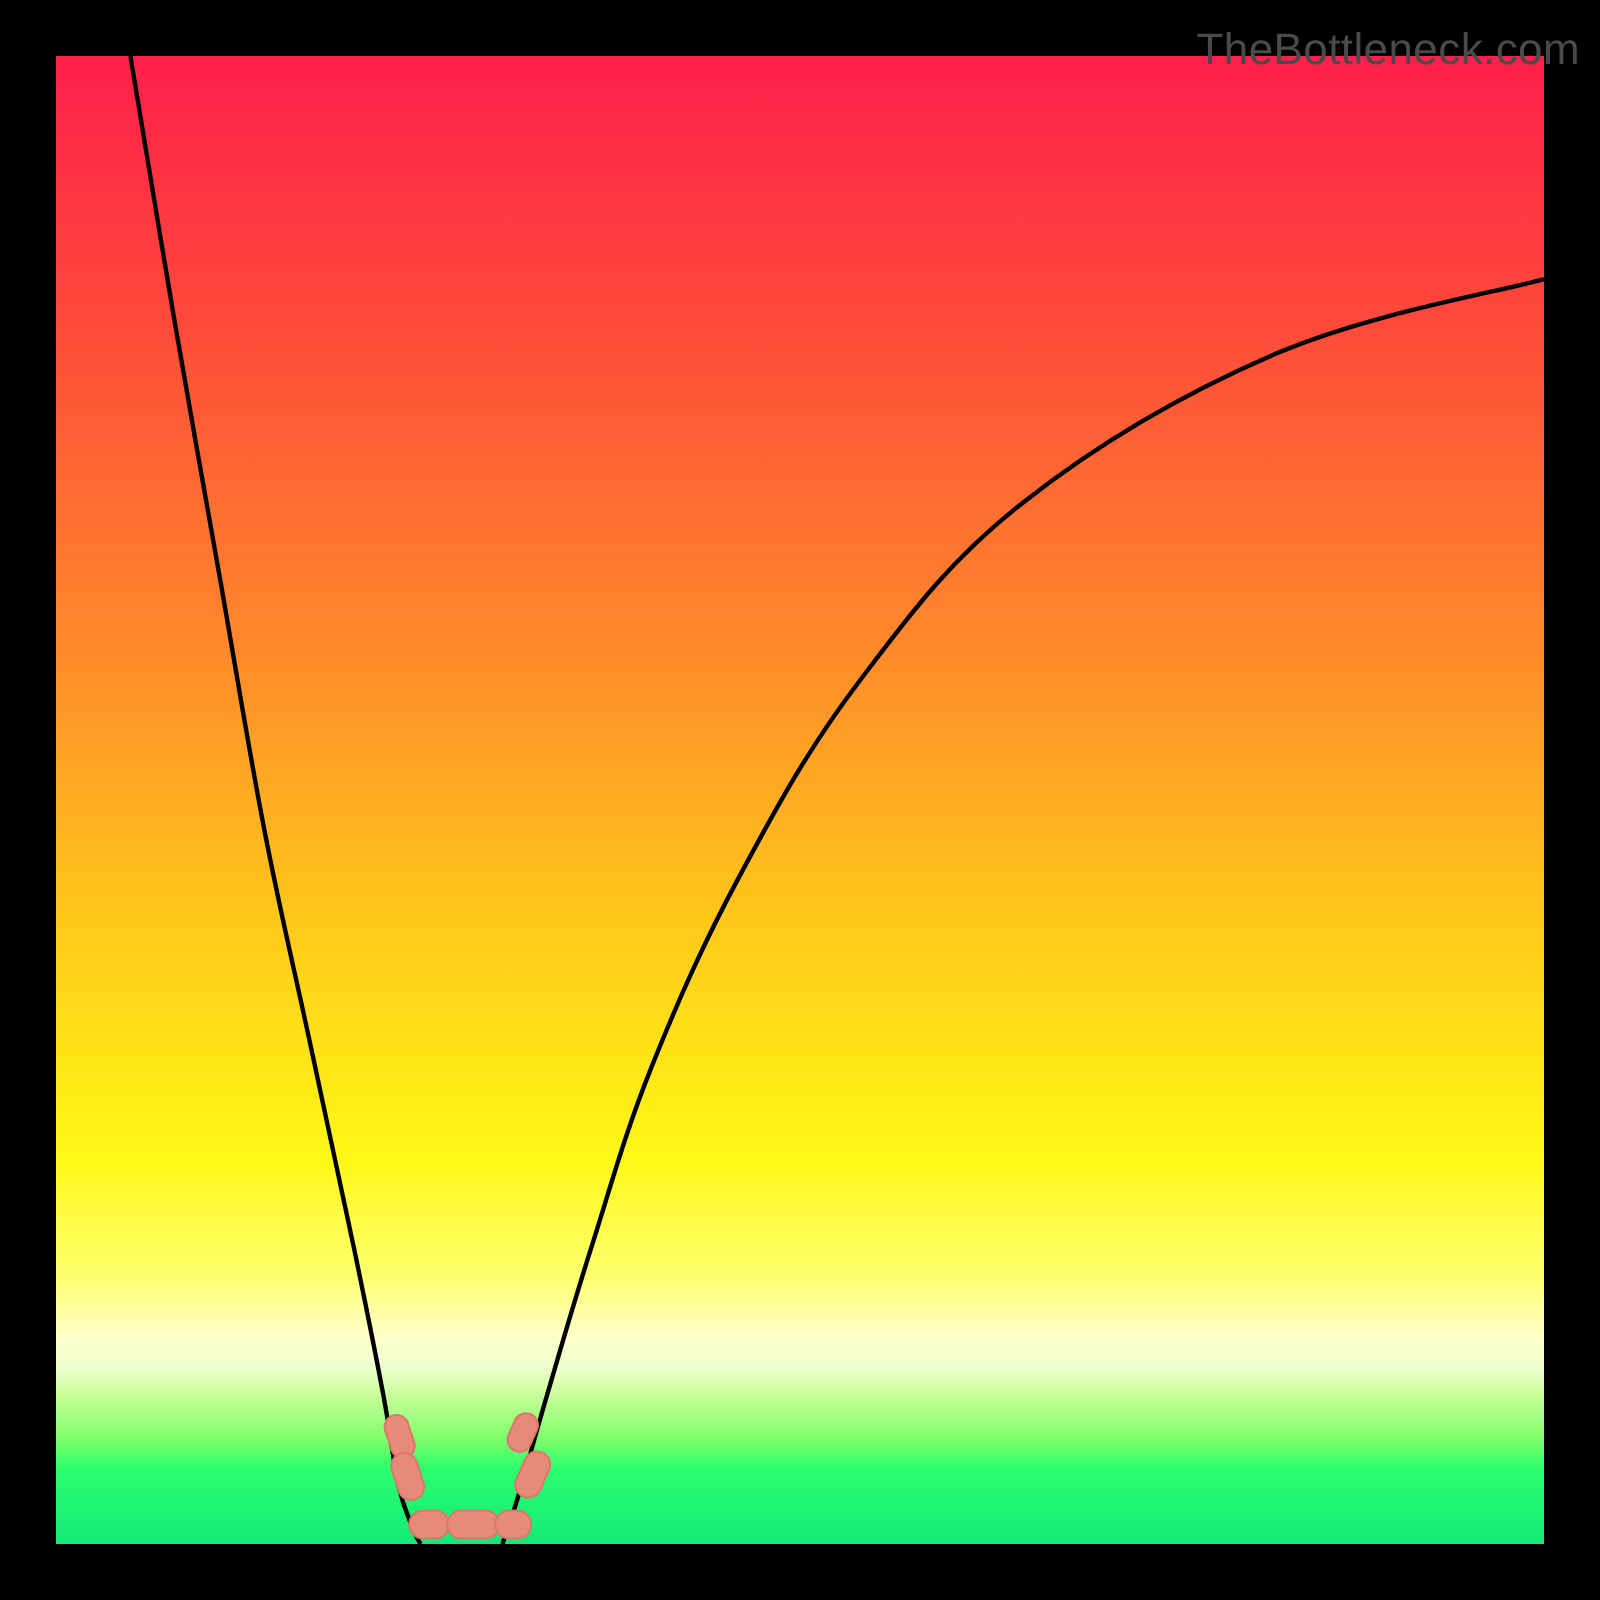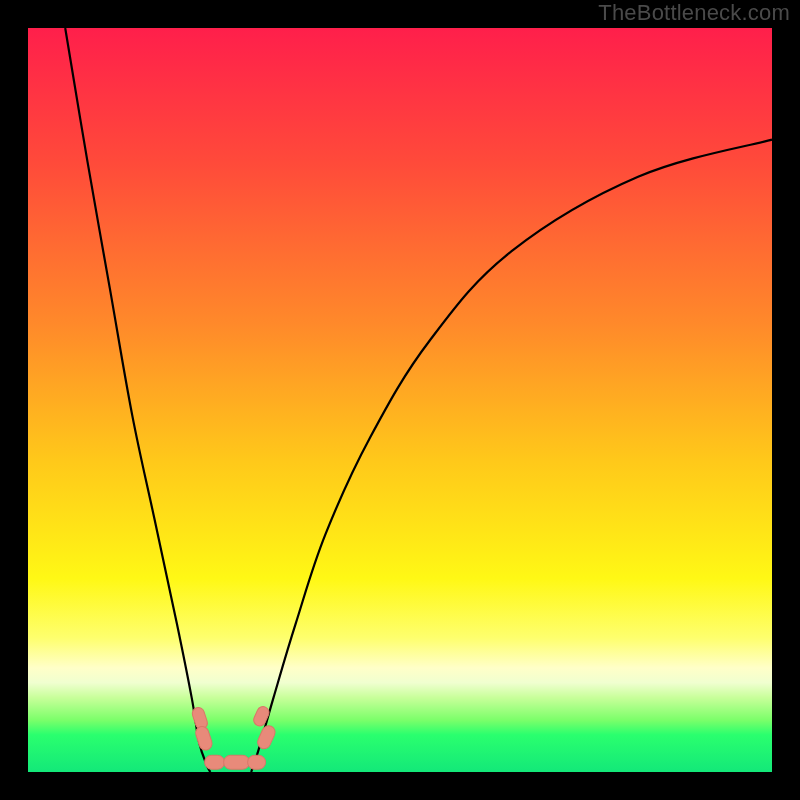--- a/index.html
+++ b/index.html
@@ -13,21 +13,21 @@
   }
   .canvas {
     position: absolute;
     left: 0;
     top: 0;
     width: 800px;
     height: 800px;
   }
   .watermark {
     position: absolute;
-    top: 0;
+    top: 12px;
     right: 10px;
     color: #4a4a4a;
     font-size: 22px;
     font-weight: 400;
     letter-spacing: 0.2px;
     user-select: none;
   }
 </style>
 </head>
 <body>

